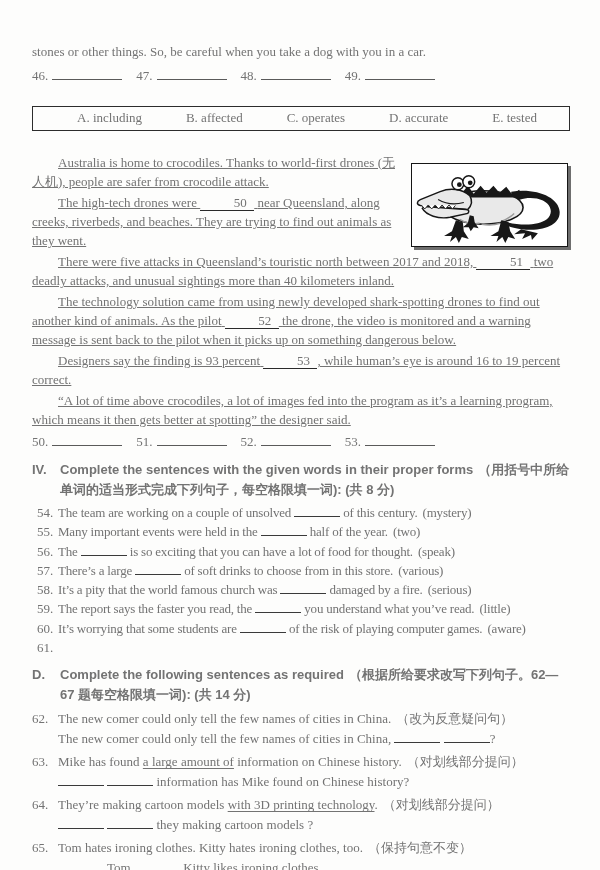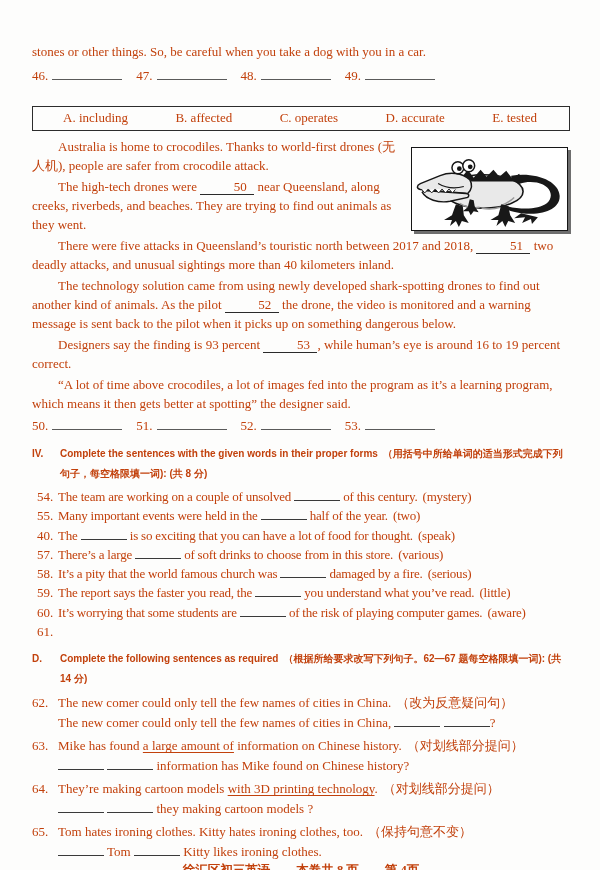--- a/index.html
+++ b/index.html
@@ -1,47 +1,47 @@
 <!DOCTYPE html>
 <html><head>
 <meta charset="utf-8">
 <style>
   * { margin:0; padding:0; box-sizing:border-box; }
   html,body { width:600px; background:#e9e9e7; }
   .page {
     width:600px; height:870px; overflow:hidden; background:#fdfdfc;
     padding:42px 30px 0 32px;
     font-family:"Liberation Serif","DejaVu Serif",serif;
-    color:#c2410c; font-size:13px; line-height:19px;
+    color:#737373; font-size:13px; line-height:19px;
     display:flex; flex-direction:column;
   }
   .intro { margin-bottom:2px; }
   .answer-row { display:flex; margin-top:3px; }
   .ans-unit { margin-right:14px; white-space:nowrap; }
   .ans-line { display:inline-block; width:70px; border-bottom:1.2px solid #5a5a5a; height:14px; margin-left:4px; }
   .word-bank {
     border:1.6px solid #2c2c2c; display:flex; justify-content:space-between;
-    padding:2px 32px 3px 30px; margin-top:21px; line-height:18px;
+    padding:2px 32px 3px 44px; margin-top:21px; line-height:18px;
   }
-  .passage { margin-top:4px; }
+  .passage { margin-top:20px;text-decoration:underline; }
   .passage p { text-indent:26px; margin-top:2px; }
   .croc-fig {
     float:right; width:157px; height:84px; margin:12px 2px 5px 10px;
     border:1.6px solid #161616; background:#fff;
     box-shadow:3px 3px 0 #6e6e6e; position:relative;
   }
   .croc-fig svg { display:block; }
   .blank-num {
     display:inline-block; min-width:54px; border-bottom:1.2px solid #2a2a2a;
     text-align:center; line-height:14px; height:15px;
   }
   .sec {
     display:flex; margin-top:9px;
     font-family:"Liberation Sans","DejaVu Sans",sans-serif;
-    font-weight:bold; font-size:10px; line-height:20px;
+    font-weight:bold; font-size:13px; line-height:20px;
   }
   .sec-num { width:28px; flex:none; }
   .sec-body { flex:1; }
   .qlist { margin-top:3px;text-align:center; }
   .q { display:flex; line-height:19.3px; white-space:nowrap; }
   .q-num { width:26px; flex:none; }
   .q-body { letter-spacing:-0.2px; }
   .blank-s { display:inline-block; width:46px; border-bottom:1.2px solid #3a3a3a; height:13px; }
   .hint { margin-left:2px;margin-top:8px; }
   .cn { margin-left:5px; }
@@ -119,21 +119,21 @@
   <div class="qlist">
     <div class="q">
         <span class="q-num">54.</span>
         <span class="q-body"><span>The team are working on a couple of unsolved</span> <span class="blank-s"></span> <span>of this century.</span> <span class="hint">(mystery)</span></span>
       </div>
     <div class="q">
         <span class="q-num">55.</span>
         <span class="q-body"><span>Many important events were held in the</span> <span class="blank-s"></span> <span>half of the year.</span> <span class="hint">(two)</span></span>
       </div>
     <div class="q">
-        <span class="q-num">40.</span>
+        <span class="q-num">56.</span>
         <span class="q-body"><span>The</span> <span class="blank-s"></span> <span>is so exciting that you can have a lot of food for thought.</span> <span class="hint">(speak)</span></span>
       </div>
     <div class="q">
         <span class="q-num">57.</span>
         <span class="q-body"><span>There’s a large</span> <span class="blank-s"></span> <span>of soft drinks to choose from in this store.</span> <span class="hint">(various)</span></span>
       </div>
     <div class="q">
         <span class="q-num">58.</span>
         <span class="q-body"><span>It’s a pity that the world famous church was</span> <span class="blank-s"></span> <span>damaged by a fire.</span> <span class="hint">(serious)</span></span>
       </div>

